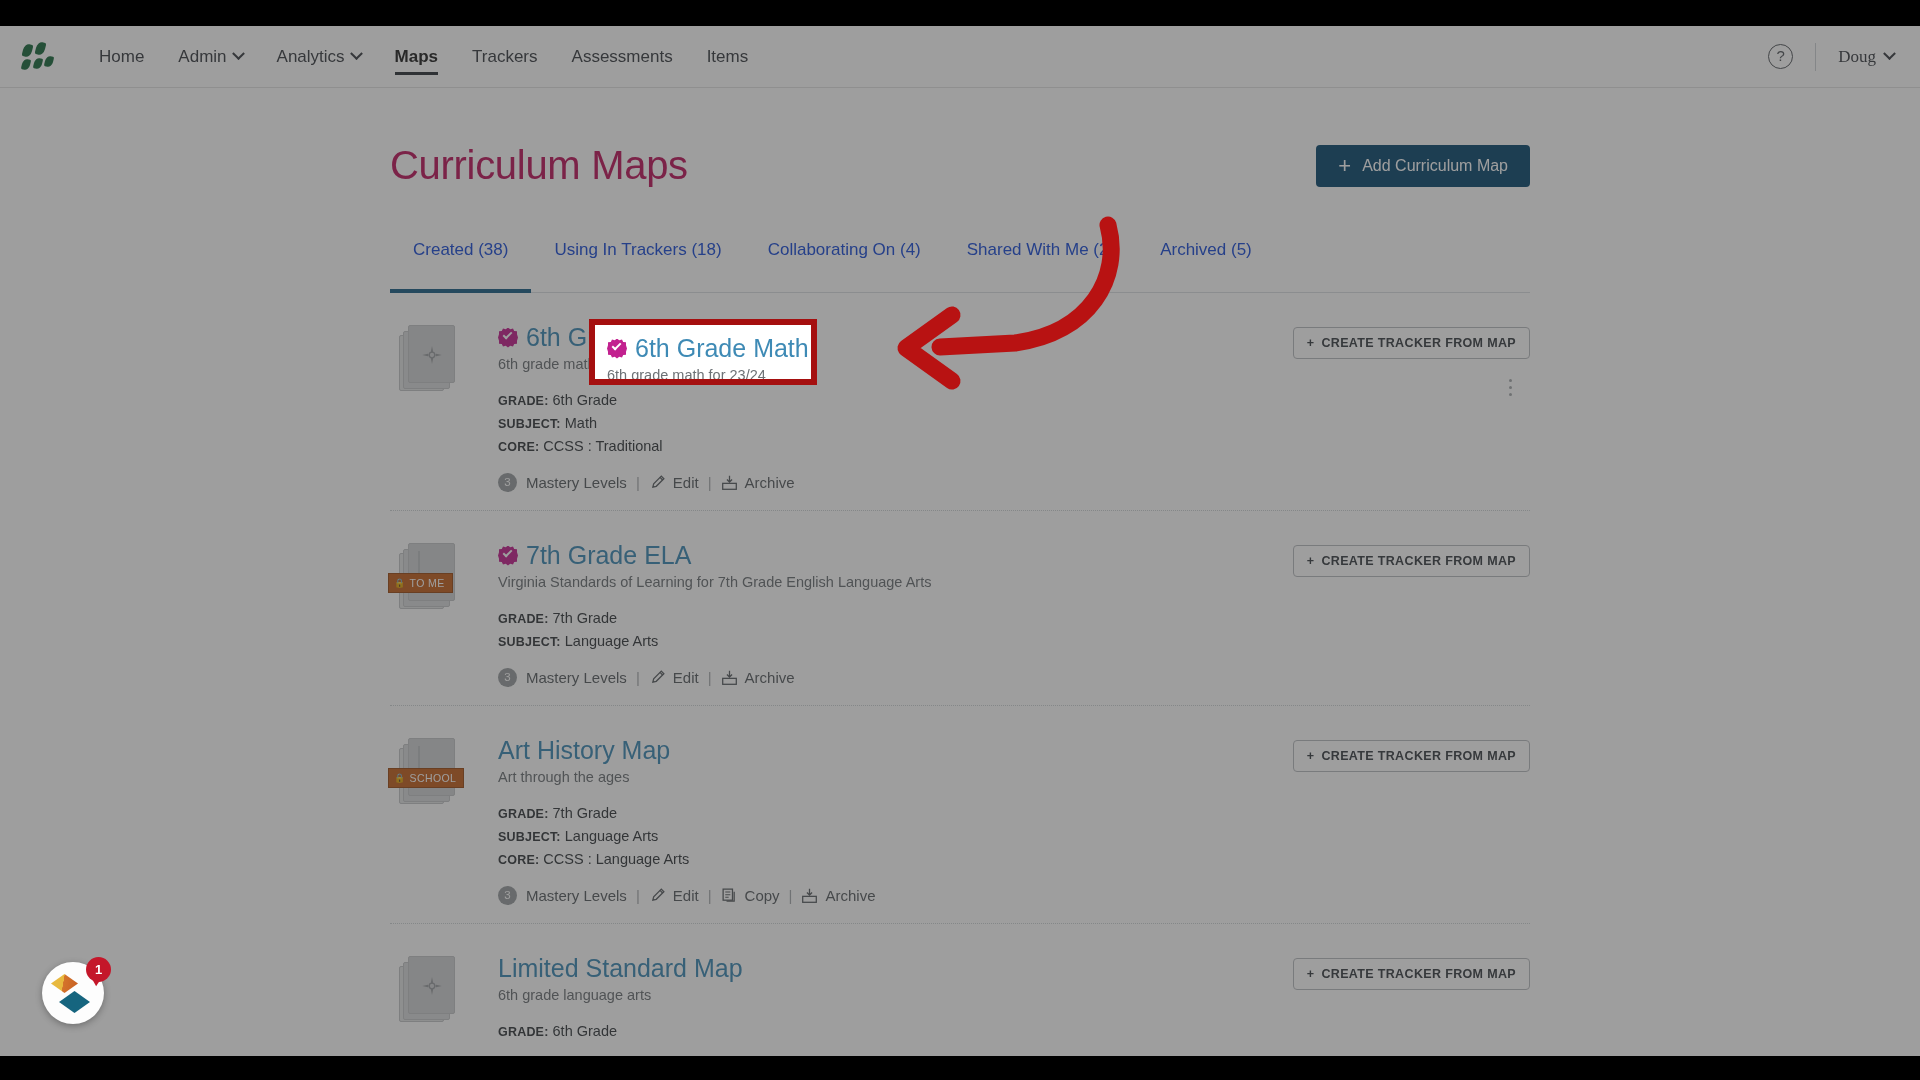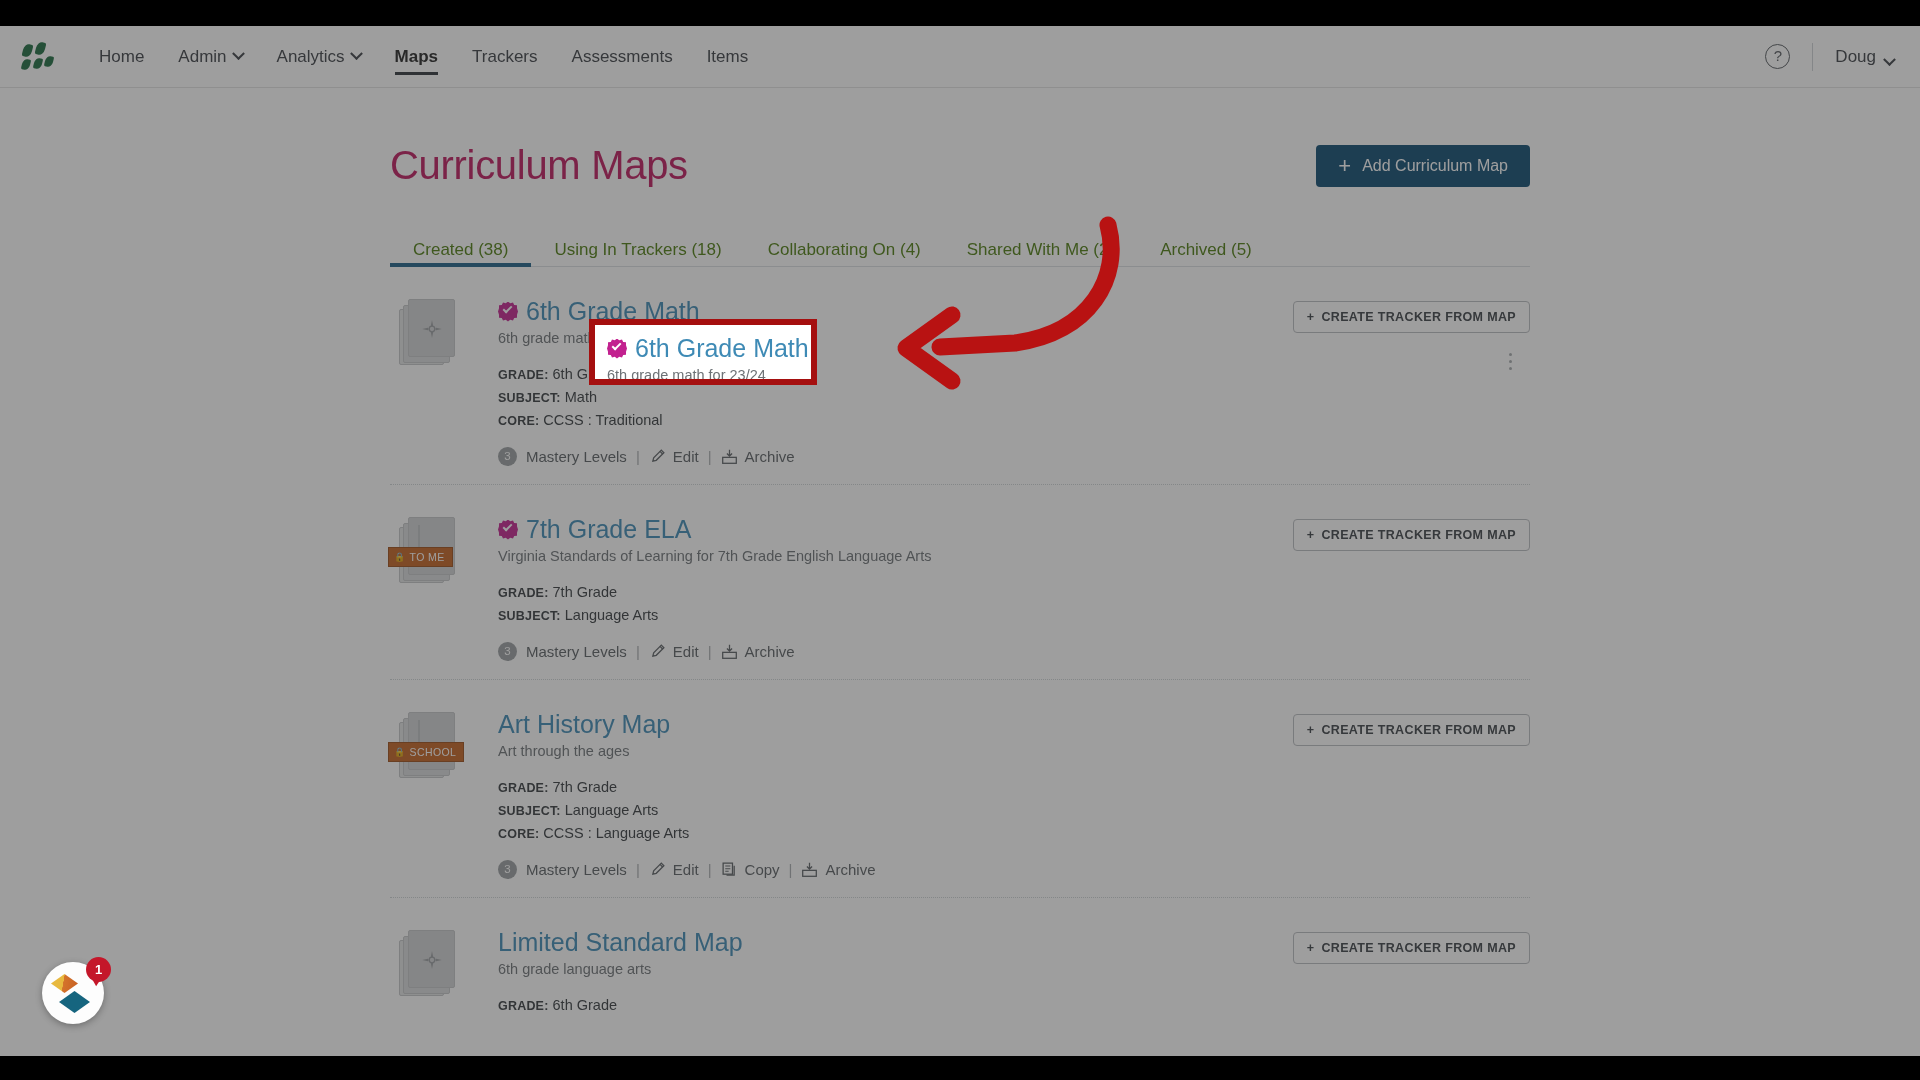--- a/index.html
+++ b/index.html
@@ -91,22 +91,22 @@
     line-height: 22px;
     text-align: center;
     cursor: pointer;
   }
   .nav-divider {
     width: 1px; height: 28px;
     background: #cfd2d5;
     margin: 0 22px;
   }
   .user-menu {
-    display: flex; align-items: flex-end; gap: 9px;
-    font-size: 17px; color: #3b3f45; cursor: pointer;
+    display: flex; align-items: center; gap: 9px;
+    font-size: 17px; color: #3b3f45; cursor: pointer; font-family: Liberation Serif, serif;
   }
 
   
   #content {
     padding: 0;
     position: relative;
   }
   .inner {
     width: 1140px;
     margin: 0 auto;
@@ -141,22 +141,22 @@
   .add-btn .plus { font-size: 22px; font-weight: 300; line-height: 1; }
 
   
   .tabs {
     display: flex;
     margin-top: 52px;
     border-bottom: 1px solid #dcdfe2;
   }
   .tab {
     font-size: 17px;
-    color: #4d7c0f;
-    padding: 0 23px 6px 23px;
+    color: #1d4ed8;
+    padding: 0 23px 32px 23px;
     cursor: pointer;
     position: relative;
     white-space: nowrap;
   }
   .tab.active::after {
     content: "";
     position: absolute;
     left: 0; right: 0; bottom: -1px;
     height: 4px;
     background: #1c5f86;

